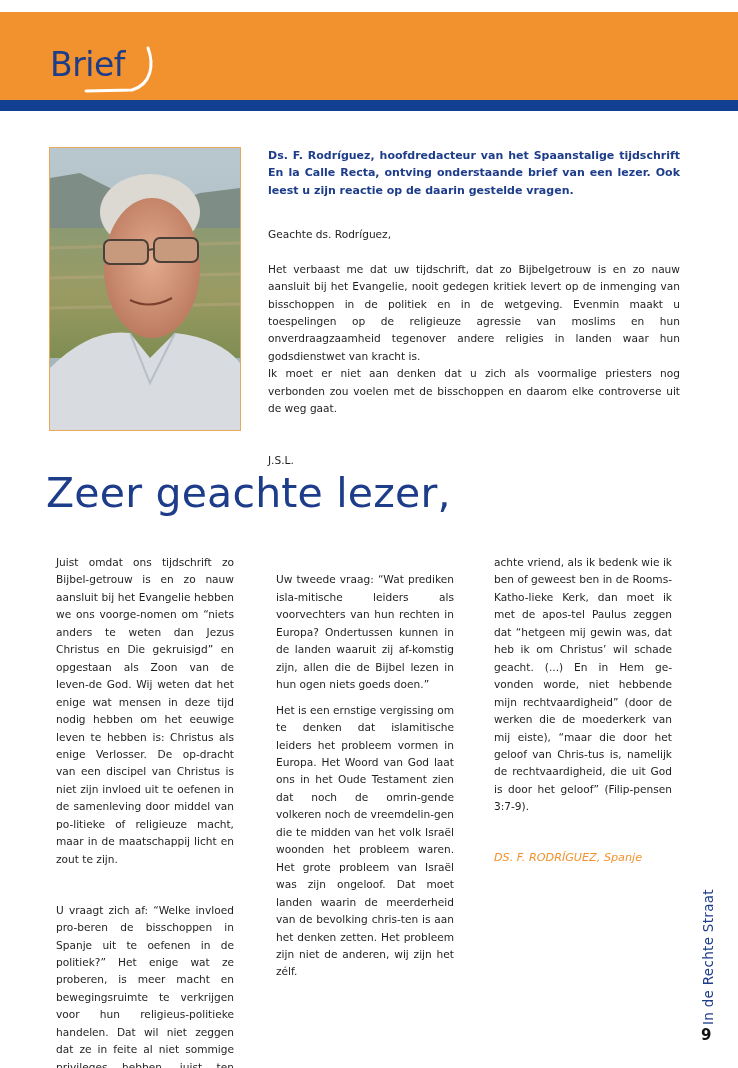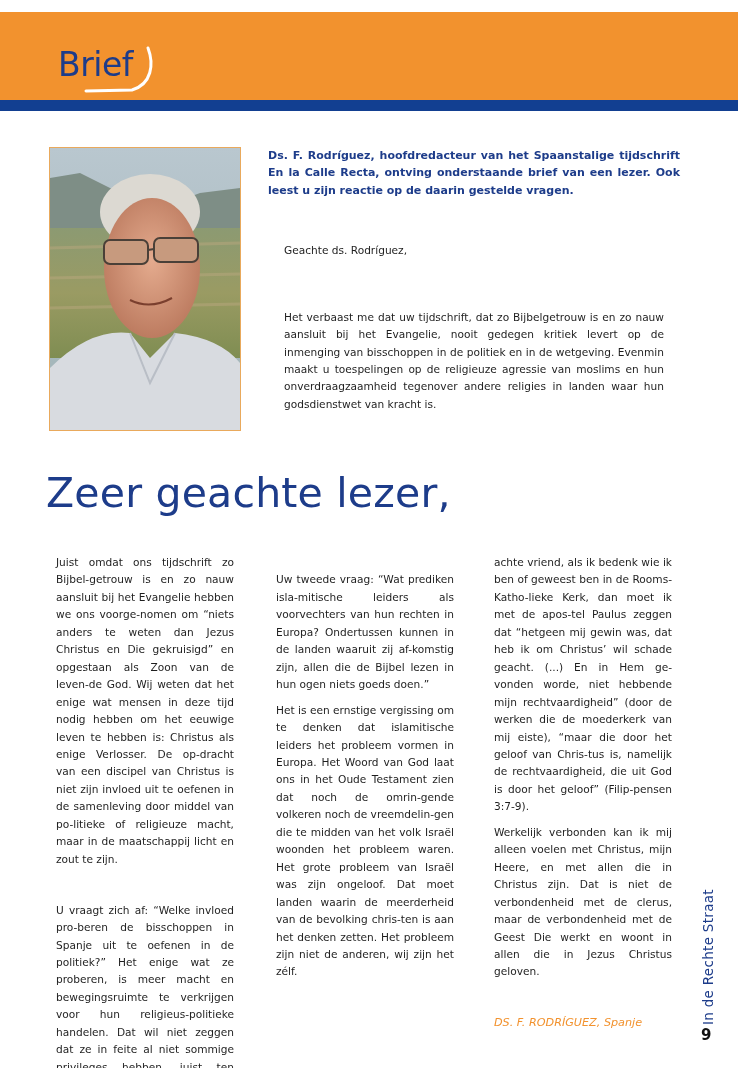--- a/index.html
+++ b/index.html
@@ -15,41 +15,40 @@
   }
   .header-stripe {
     position: absolute; left: 0; top: 100px; width: 738px; height: 11px;
     background: #123f91;
   }
   .section-title {
     position: absolute; left: 50px; top: 45px;
     font-family: "DejaVu Sans", sans-serif;
     font-size: 33px; line-height: 40px; color: #1d3c8a;
     letter-spacing: -0.5px;
-    margin-left: 8px;
   }
   .title-swoosh {
     position: absolute; left: 80px; top: 44px; width: 76px; height: 52px;
   }
   .photo {
     position: absolute; left: 49px; top: 147px; width: 190px; height: 282px;
     border: 1px solid #e9a95c; overflow: hidden;
   }
   .photo svg { display:block; }
   .intro {
     position: absolute; left: 268px; top: 147px; width: 412px;
     font-size: 11px; line-height: 17.4px; font-weight: bold;
     color: #1d3c8a; text-align: justify;
   }
   .letter {
     position: absolute; left: 268px; top: 226px; width: 412px;
     font-size: 10.6px; line-height: 17.4px; color: #1e1e1e;
     text-align: justify;
   }
-  .letter p { margin: 16px; }
+  .letter p { margin: 0; }
   .letter .gap { height: 17.4px; }
   .big-heading {
     position: absolute; left: 46px; top: 462px;
     font-size: 41px; line-height: 62px; color: #1d3c8a;
     letter-spacing: 0.2px;
   }
   .col {
     position: absolute; top: 546px; width: 194px;
     font-size: 10.6px; line-height: 17.45px; color: #1e1e1e;
     text-align: justify; text-align-last: justify;
@@ -116,41 +115,42 @@
     <path d="M80 185 L 100 235 L 125 185" stroke="#b9bec6" stroke-width="2" fill="none"></path>
   </svg>
 </div>
 
 <div class="intro">Ds. F. Rodríguez, hoofdredacteur van het Spaanstalige tijdschrift En la Calle Recta, ontving onderstaande brief van een lezer. Ook leest u zijn reactie op de daarin gestelde vragen.</div>
 
 <div class="letter">
   <p>Geachte ds. Rodríguez,</p>
   <div class="gap"></div>
   <p>Het verbaast me dat uw tijdschrift, dat zo Bijbelgetrouw is en zo nauw aansluit bij het Evangelie, nooit gedegen kritiek levert op de inmenging van bisschoppen in de politiek en in de wetgeving. Evenmin maakt u toespelingen op de religieuze agressie van moslims en hun onverdraagzaamheid tegenover andere religies in landen waar hun godsdienstwet van kracht is.</p>
+  <p>Ik moet er niet aan denken dat u zich als voormalige priesters nog verbonden zou voelen met de bisschoppen en daarom elke controverse uit de weg gaat.</p>
   <div class="gap"></div>
   <div class="gap"></div>
+  <p>J.S.L.</p>
 </div>
 
 <div class="big-heading">Zeer geachte lezer,</div>
 
 <div class="col col1">
   <p class="last">Juist omdat ons tijdschrift zo Bijbel-getrouw is en zo nauw aansluit bij het Evangelie hebben we ons voorge-nomen om “niets anders te weten dan Jezus Christus en Die gekruisigd” en opgestaan als Zoon van de leven-de God. Wij weten dat het enige wat mensen in deze tijd nodig hebben om het eeuwige leven te hebben is: Christus als enige Verlosser. De op-dracht van een discipel van Christus is niet zijn invloed uit te oefenen in de samenleving door middel van po-litieke of religieuze macht, maar in de maatschappij licht en zout te zijn.</p>
   <div class="gap"></div>
   <p>U vraagt zich af: “Welke invloed pro-beren de bisschoppen in Spanje uit te oefenen in de politiek?” Het enige wat ze proberen, is meer macht en bewegingsruimte te verkrijgen voor hun religieus-politieke handelen. Dat wil niet zeggen dat ze in feite al niet sommige privileges hebben, juist ten aanzien van de Spaanse grondwet, waarvoor ze zich zouden moeten schamen. Er is nog meer dat ergernis geeft, namelijk dat de Rooms-Katho-lieke Kerk eeuwenlang de maatschap-</p>
 </div>
 
 <div class="col col2">
   <div class="gap"></div>
   <p class="last">Uw tweede vraag: “Wat prediken isla-mitische leiders als voorvechters van hun rechten in Europa? Ondertussen kunnen in de landen waaruit zij af-komstig zijn, allen die de Bijbel lezen in hun ogen niets goeds doen.”</p>
   <p class="last">Het is een ernstige vergissing om te denken dat islamitische leiders het probleem vormen in Europa. Het Woord van God laat ons in het Oude Testament zien dat noch de omrin-gende volkeren noch de vreemdelin-gen die te midden van het volk Israël woonden het probleem waren. Het grote probleem van Israël was zijn ongeloof. Dat moet landen waarin de meerderheid van de bevolking chris-ten is aan het denken zetten. Het probleem zijn niet de anderen, wij zijn het zélf.</p>
   <div class="gap"></div>
 
 </div>
 
 <div class="col col3">
   <p class="last">achte vriend, als ik bedenk wie ik ben of geweest ben in de Rooms-Katho-lieke Kerk, dan moet ik met de apos-tel Paulus zeggen dat “hetgeen mij gewin was, dat heb ik om Christus’ wil schade geacht. (...) En in Hem ge-vonden worde, niet hebbende mijn rechtvaardigheid” (door de werken die de moederkerk van mij eiste), “maar die door het geloof van Chris-tus is, namelijk de rechtvaardigheid, die uit God is door het geloof” (Filip-pensen 3:7-9).</p>
-  <p class="last">Werkelijk verbonden kan ik mij alleen voelen met Christus, mijn Heere, en met allen die in Christus zijn. Dat is niet de verbondenheid met de clerus, maar de verbondenheid met de Geest Die werkt en woont in allen die in Jezus Christus geloven.</p>
   <div class="gap"></div>
   <p class="signature">DS. F. RODRÍGUEZ, Spanje</p>
 </div>
 
 <div class="vertical-mag">In de Rechte Straat</div>
 <div class="page-number">9</div>
 
 </body></html>

